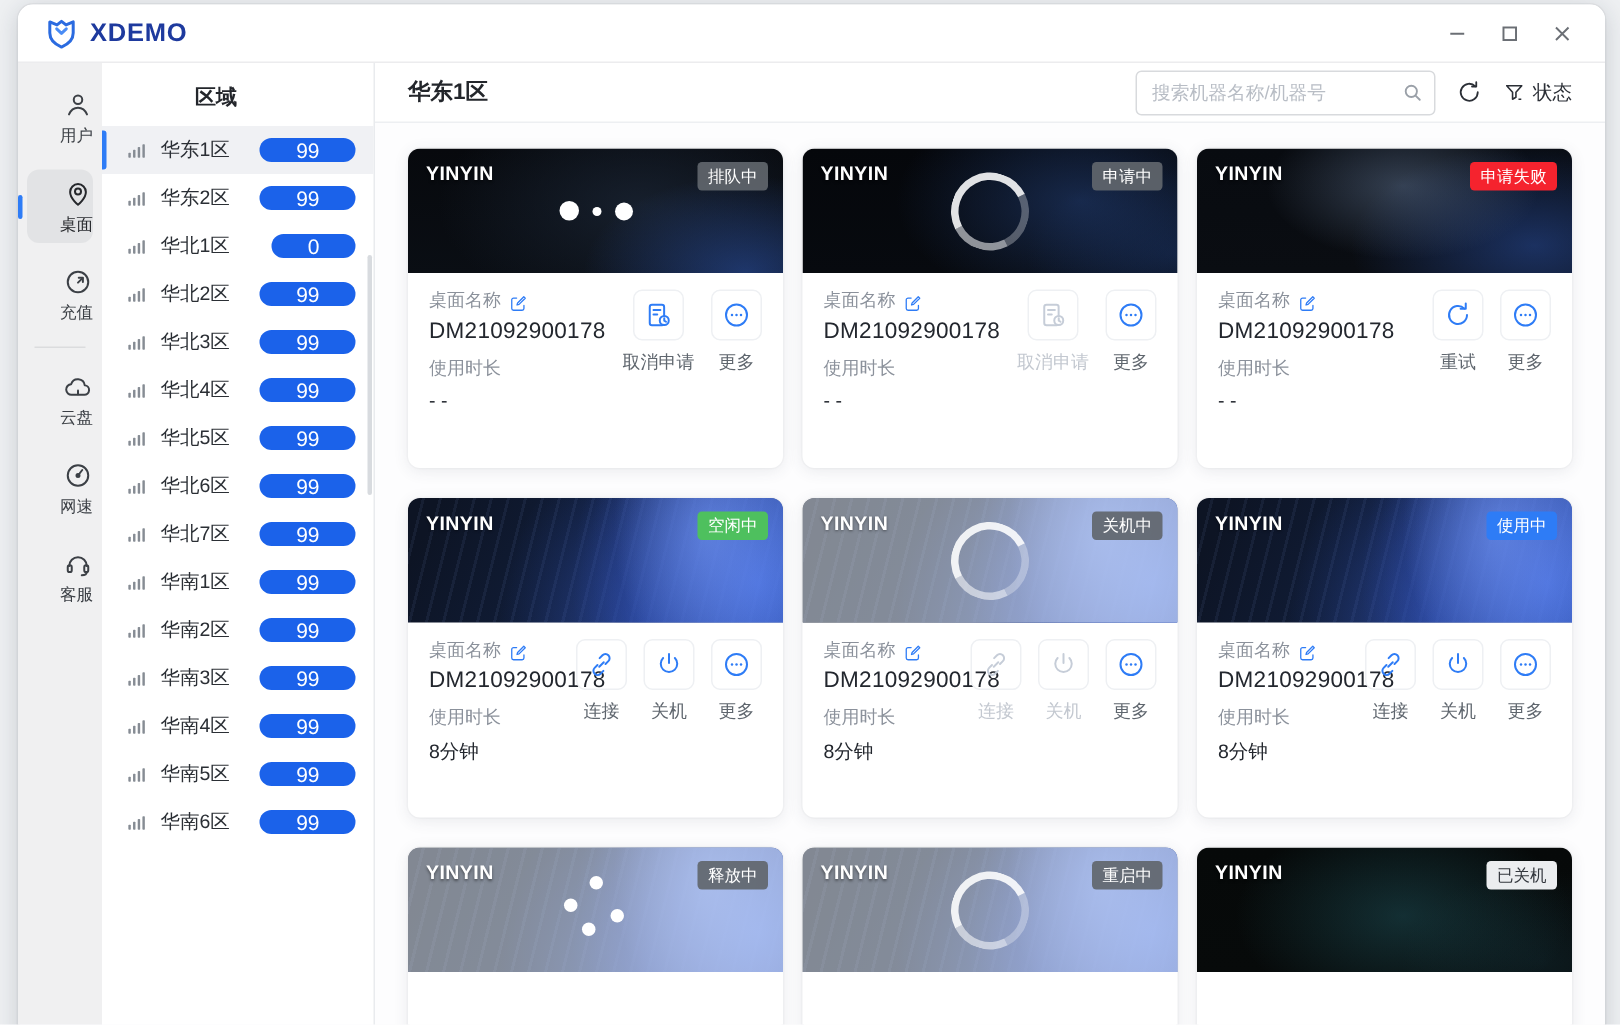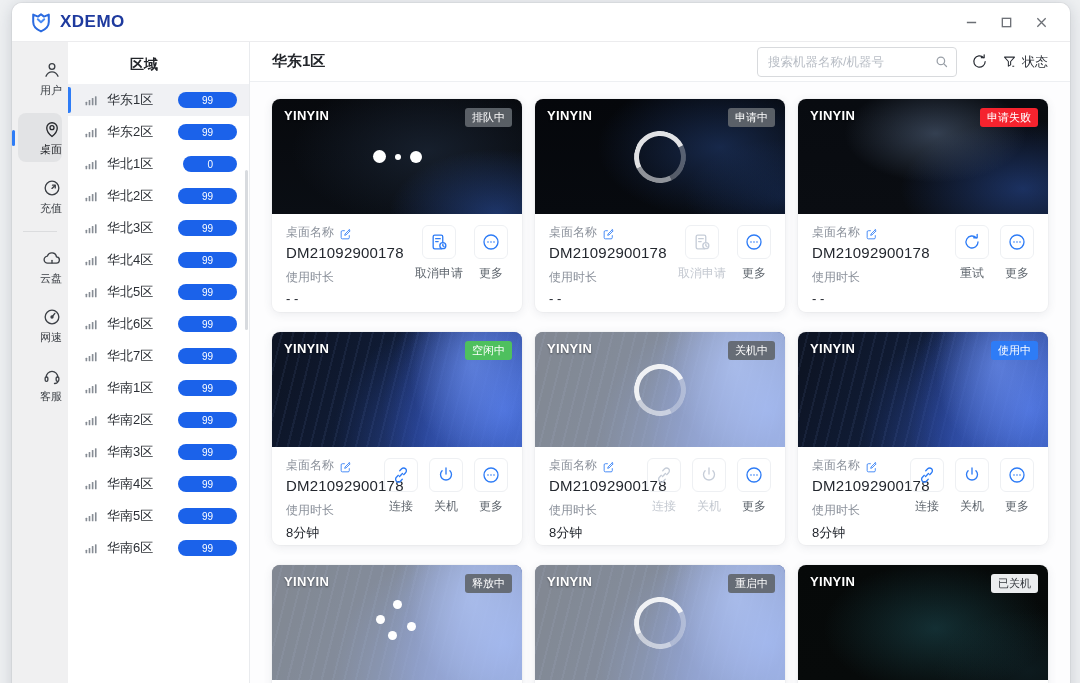--- a/index.html
+++ b/index.html
@@ -37,21 +37,21 @@
 
   
   .regions { width:182px; background:#fff; border-right:1px solid #e9ebee; flex:none; position:relative; }
   .regions-header { font-size:14px; font-weight:700; color:#23262b; padding:14px 0 10px 16px;margin-left:46px; }
   .region-item { position:relative; height:32px; display:flex; align-items:center;
                  padding:0 12px 0 16px; cursor:pointer; }
   .region-item .sig { display:flex; margin-right:8px; }
   .region-item .sig svg { width:15px; height:15px; }
   .region-item .rname { flex:1; font-size:13px; color:#2b2f35; }
   .region-item .pill { min-width:26px; height:16px; border-radius:9px; background:#1b62ea;
-                 color:#fff; font-size:10px; display:flex; align-items:center; justify-content:center;
+                 color:#fff; font-size:14px; display:flex; align-items:center; justify-content:center;
                  padding:0 24px; }
   .region-item.active { background:#f0f1f4; }
   .region-item.active::before { content:''; position:absolute; left:0; top:3px; bottom:3px;
                  width:3px; background:#2e7cf6; border-radius:0 2px 2px 0; }
   .regions-scrollbar { position:absolute; right:1px; top:128px; width:3px; height:160px;
                  border-radius:2px; background:#d8dbdf; }
 
   
   .main { flex:1; background:#fdfdfe; display:flex; flex-direction:column; min-width:0; }
   .main-header { height:40px; flex:none; display:flex; align-items:center; justify-content:space-between;
@@ -71,21 +71,21 @@
   .hicon { display:flex; color:#2b2f36; cursor:pointer; }
   .hicon svg { width:17px; height:17px; }
   .status-filter { display:flex; align-items:center; gap:5px; color:#2b2f36; font-size:13px; cursor:pointer; }
   .status-filter svg { width:15px; height:15px; }
 
   
   .card-grid { padding:17px 22px; display:grid; grid-template-columns:repeat(3,250px);
                gap:20px 13px; }
   .card { width:250px; height:213px; background:#fff; border-radius:8px; overflow:hidden;
           box-shadow:0 2px 10px rgba(55,65,85,.10), 0 0 0 1px rgba(0,0,0,.02); }
-  .card-img { position:relative; height:115px; overflow:hidden;text-decoration:underline; }
+  .card-img { position:relative; height:83px; overflow:hidden;text-decoration:underline; }
   .card-name { position:absolute; left:12px; top:9px; color:#fff; font-size:13px; font-weight:600;
                letter-spacing:.3px; text-shadow:0 1px 2px rgba(0,0,0,.45); z-index:3; }
   .badge { position:absolute; right:10px; top:9px; font-size:11px; padding:2px 7px; border-radius:3px;
            color:#fff; z-index:3; }
   .badge.processing { background:rgba(97,102,109,.92); }
   .badge.error { background:#f5232e; }
   .badge.idle { background:#4ec05e; }
   .badge.using { background:#2e7cf6; }
   .badge.off { background:#ebedef; color:#33373d; }
 

